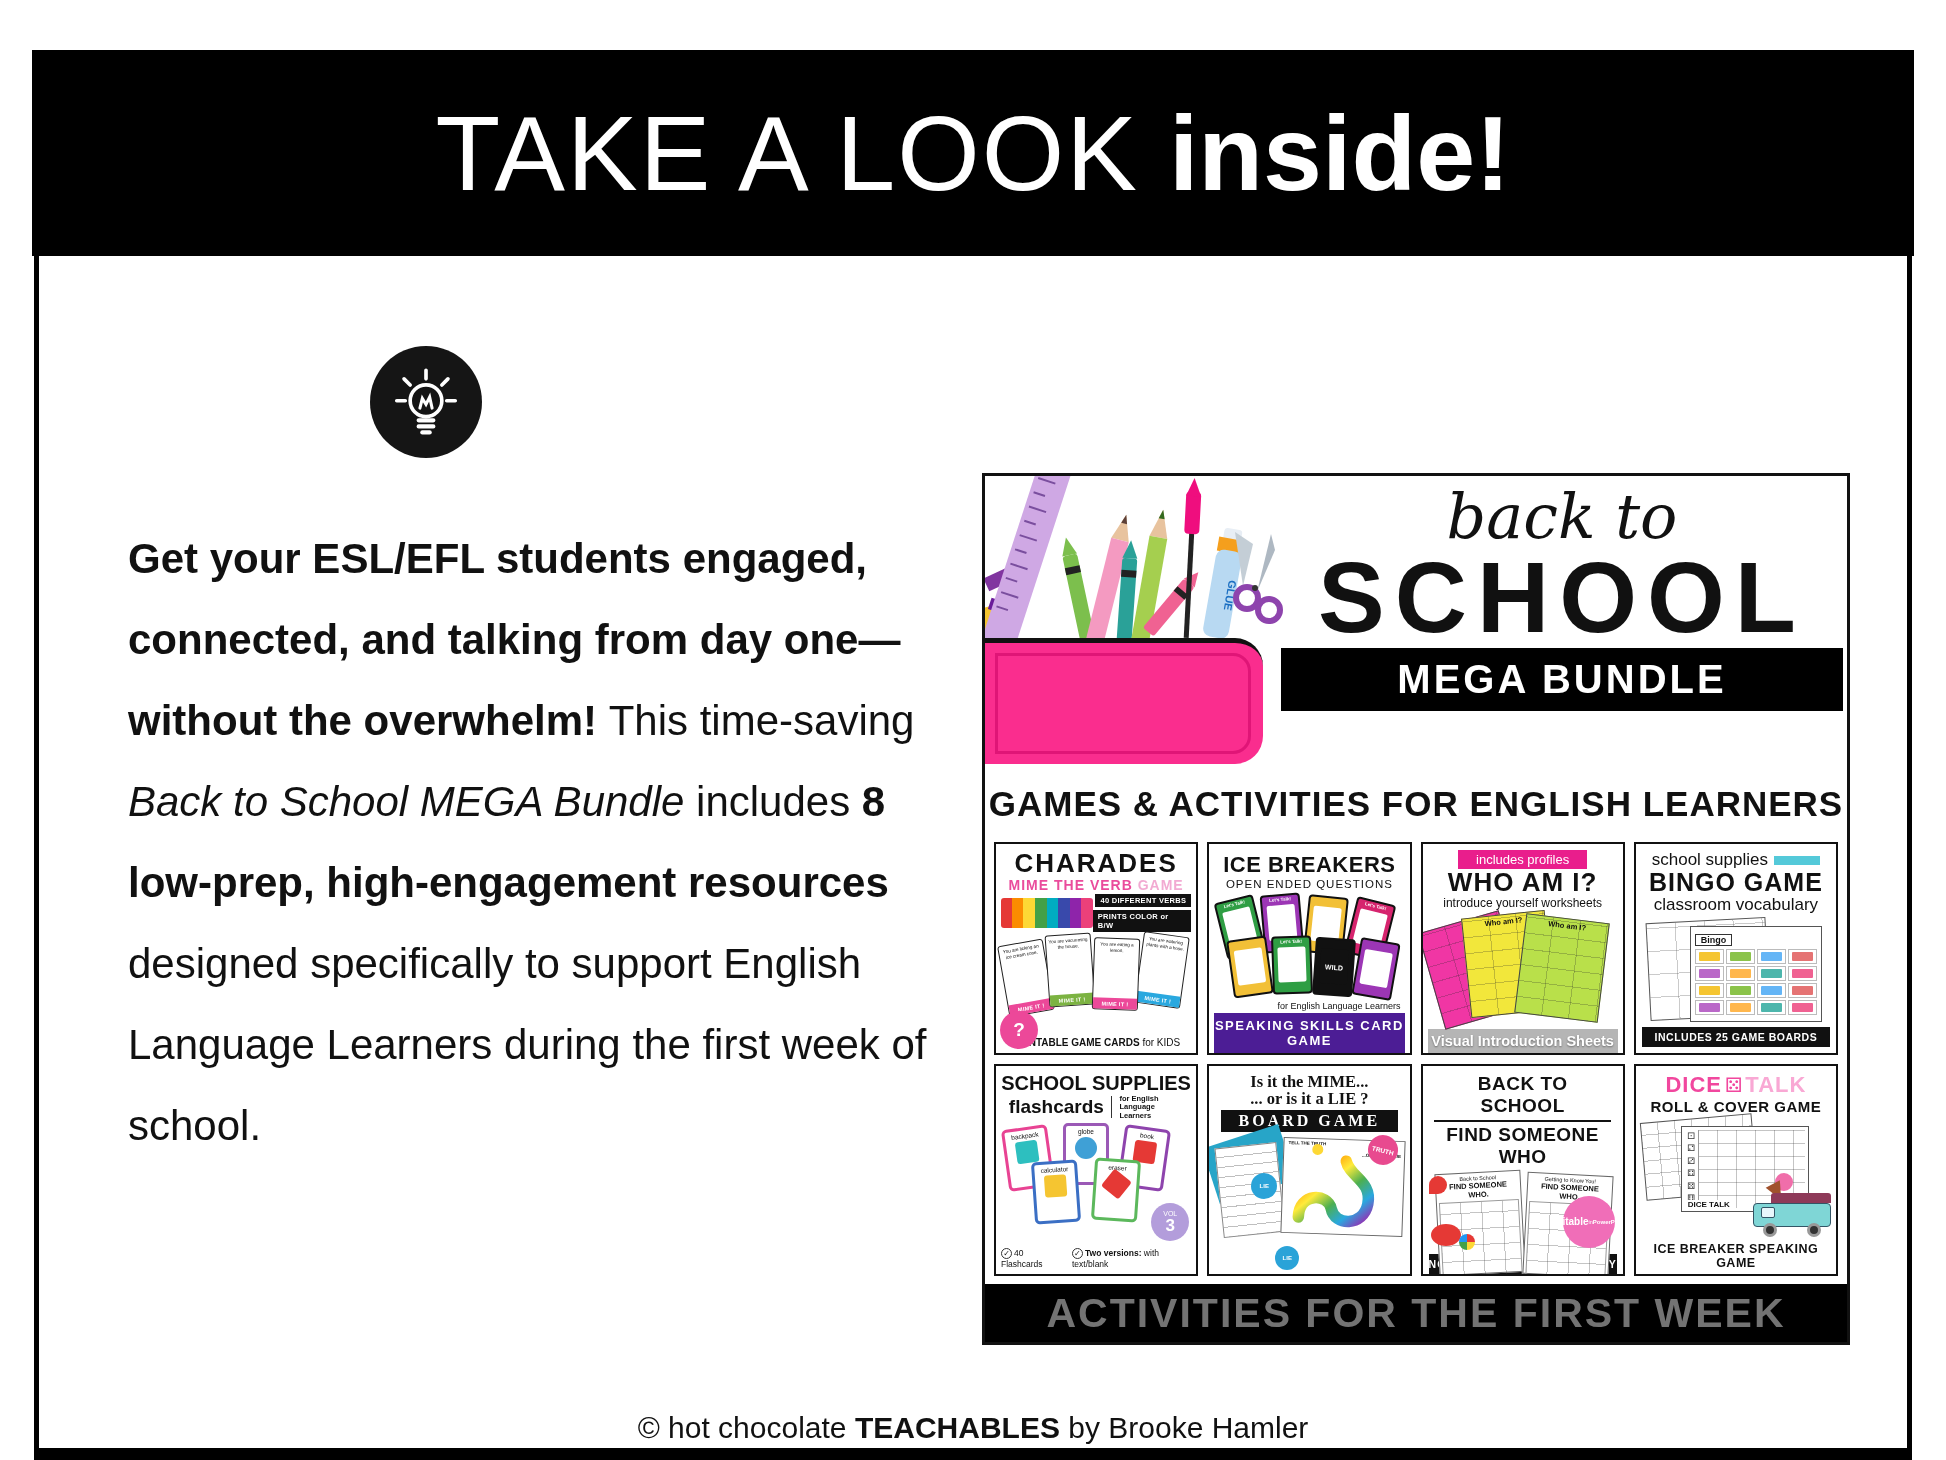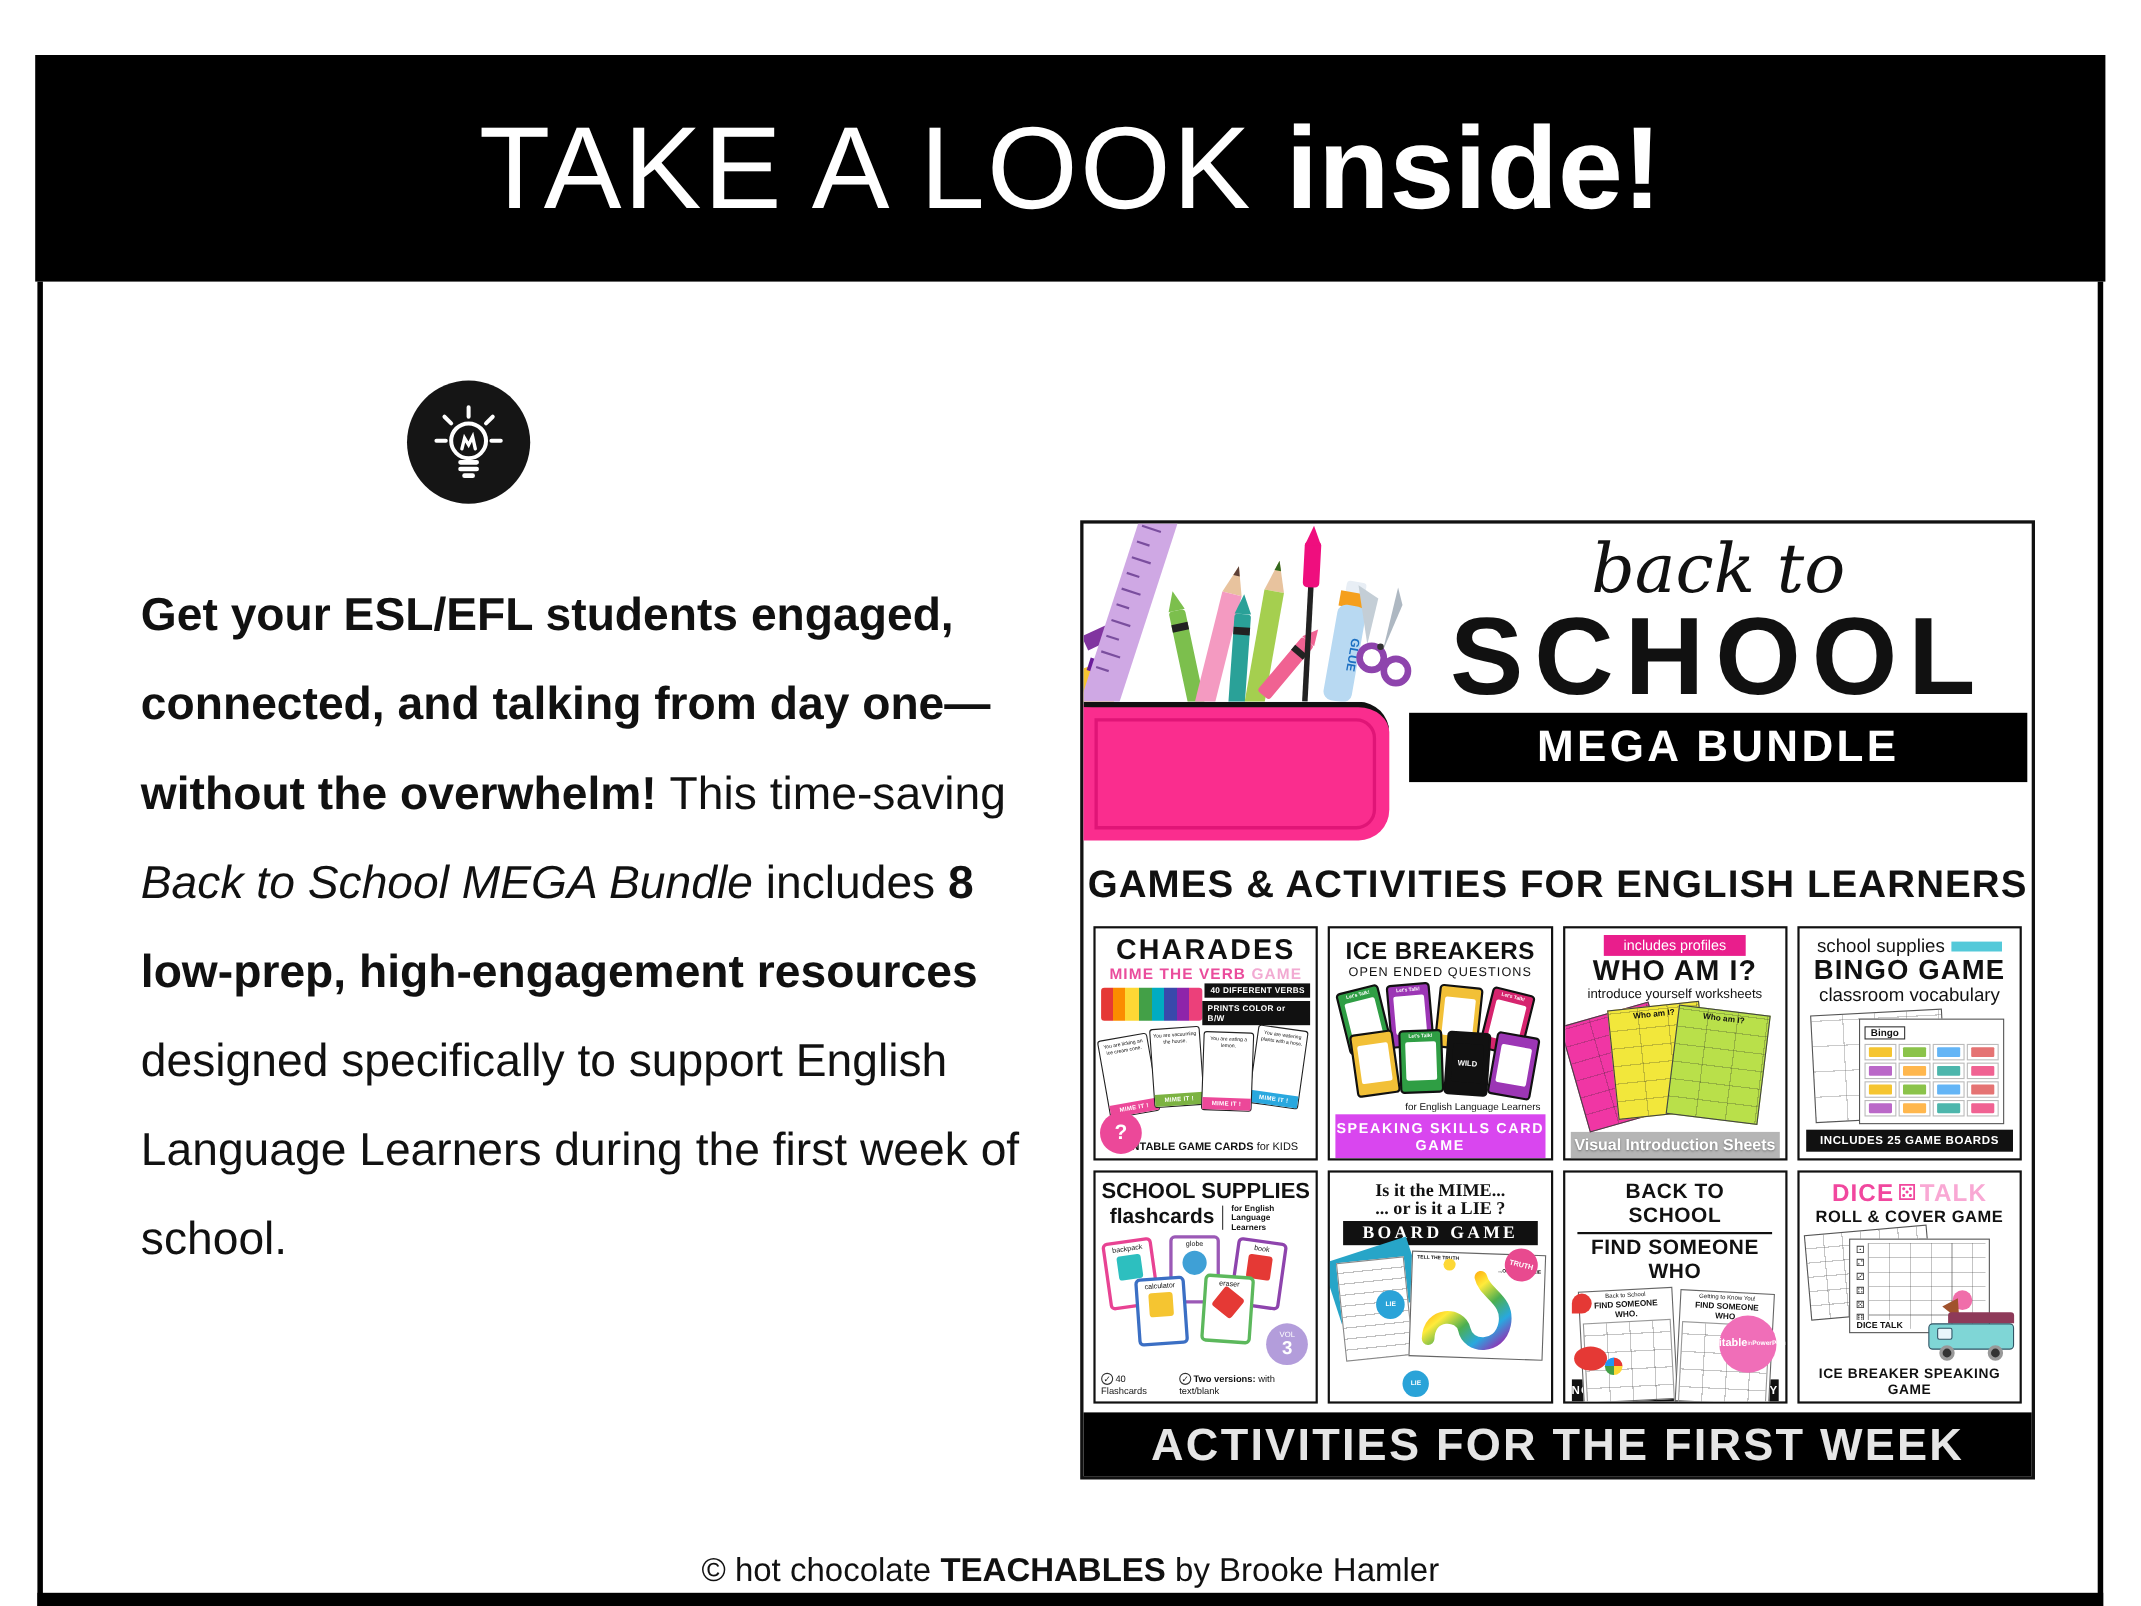--- a/index.html
+++ b/index.html
@@ -34,21 +34,21 @@
     letter-spacing:3px; padding:9px 0; margin-top:4px; }
   .pencil-case { position:absolute; left:0; top:162px; width:278px; height:126px; background:#fa2d8e;
     border-top:5px solid #111; border-radius:0 28px 28px 0; }
   .pencil-case::after { content:""; position:absolute; top:10px; bottom:10px; left:10px; right:12px;
     border:3px solid #e01577; border-radius:0 18px 18px 0; }
   .games-line { position:absolute; left:0; right:0; top:308px; text-align:center; font-size:35px;
     font-weight:700; letter-spacing:1px; }
   .thumb-grid { position:absolute; left:9px; right:9px; top:366px; height:434px; display:grid;
     grid-template-columns:repeat(4,1fr); grid-template-rows:repeat(2,1fr); gap:9px; }
   .thumb { border:2px solid #111; background:#fff; position:relative; overflow:hidden; }
-  .cover-banner { position:absolute; left:0; right:0; bottom:0; height:58px; background:#000; color:#e5e5e5;
+  .cover-banner { position:absolute; left:0; right:0; bottom:0; height:58px; background:#000; color:#737373;
     display:flex; align-items:center; justify-content:center; font-size:41px; font-weight:800; letter-spacing:2px; }
 
   
   .t1 { padding:6px 5px 4px; display:flex; flex-direction:column; }
   .t1-title { font-size:26px; font-weight:800; text-align:center; letter-spacing:2px; line-height:27px; }
   .t1-sub { text-align:center; font-size:14px; font-weight:700; color:#ea4c9c; letter-spacing:1px; }
   .t1-sub .lt { color:#f2aad2; }
   .t1-mid { display:flex; justify-content:space-between; align-items:center; margin-top:3px; height:34px; }
   .t1-markers { width:92px; height:30px; border-radius:3px;
     background:linear-gradient(90deg,#e53935 0 12%,#fb8c00 12% 24%,#fdd835 24% 37%,#43a047 37% 50%,#00acc1 50% 62%,#3949ab 62% 75%,#8e24aa 75% 87%,#ec407a 87% 100%); }
@@ -81,21 +81,21 @@
   .t2-c1{ background:#2f9e44; left:6px; top:4px; transform:rotate(-14deg); }
   .t2-c2{ background:#9c36b5; left:48px; top:0; transform:rotate(-5deg); }
   .t2-c3{ background:#f2c037; left:92px; top:2px; transform:rotate(6deg); }
   .t2-c4{ background:#d6246e; left:136px; top:6px; transform:rotate(14deg); }
   .t2-c5{ background:#f2c037; left:16px; top:44px; transform:rotate(-8deg); }
   .t2-c6{ background:#2f9e44; left:58px; top:42px; transform:rotate(-2deg); }
   .t2-c7{ background:#111; left:100px; top:44px; transform:rotate(4deg); }
   .t2-c7::after{ background:#111; }
   .t2-c8{ background:#9c36b5; left:142px; top:46px; transform:rotate(10deg); }
   .t2-cap { font-size:9px; text-align:right; padding:2px 4px; }
-  .t2-banner { background:#d946ef; color:#fff; font-weight:700; font-size:13px; text-align:center;
+  .t2-banner { background:#4c1d95; color:#fff; font-weight:700; font-size:13px; text-align:center;
     letter-spacing:1.5px; padding:5px 0; }
 
   
   .t3 { padding:6px 5px 0; display:flex; flex-direction:column; }
   .t3-banner { align-self:center; background:#e91e8c; color:#fff; font-size:13px; padding:2px 18px; }
   .t3-title { font-size:26px; font-weight:800; text-align:center; letter-spacing:1px; line-height:27px; }
   .t3-sub { font-size:12px; text-align:center; }
   .t3-sheets { position:relative; flex:1; margin-top:4px; }
   .sheet { position:absolute; width:84px; height:100px; border:1.5px solid #444;
     background-image:repeating-linear-gradient(0deg,transparent 0 15px,rgba(40,40,40,.25) 15px 16px),

